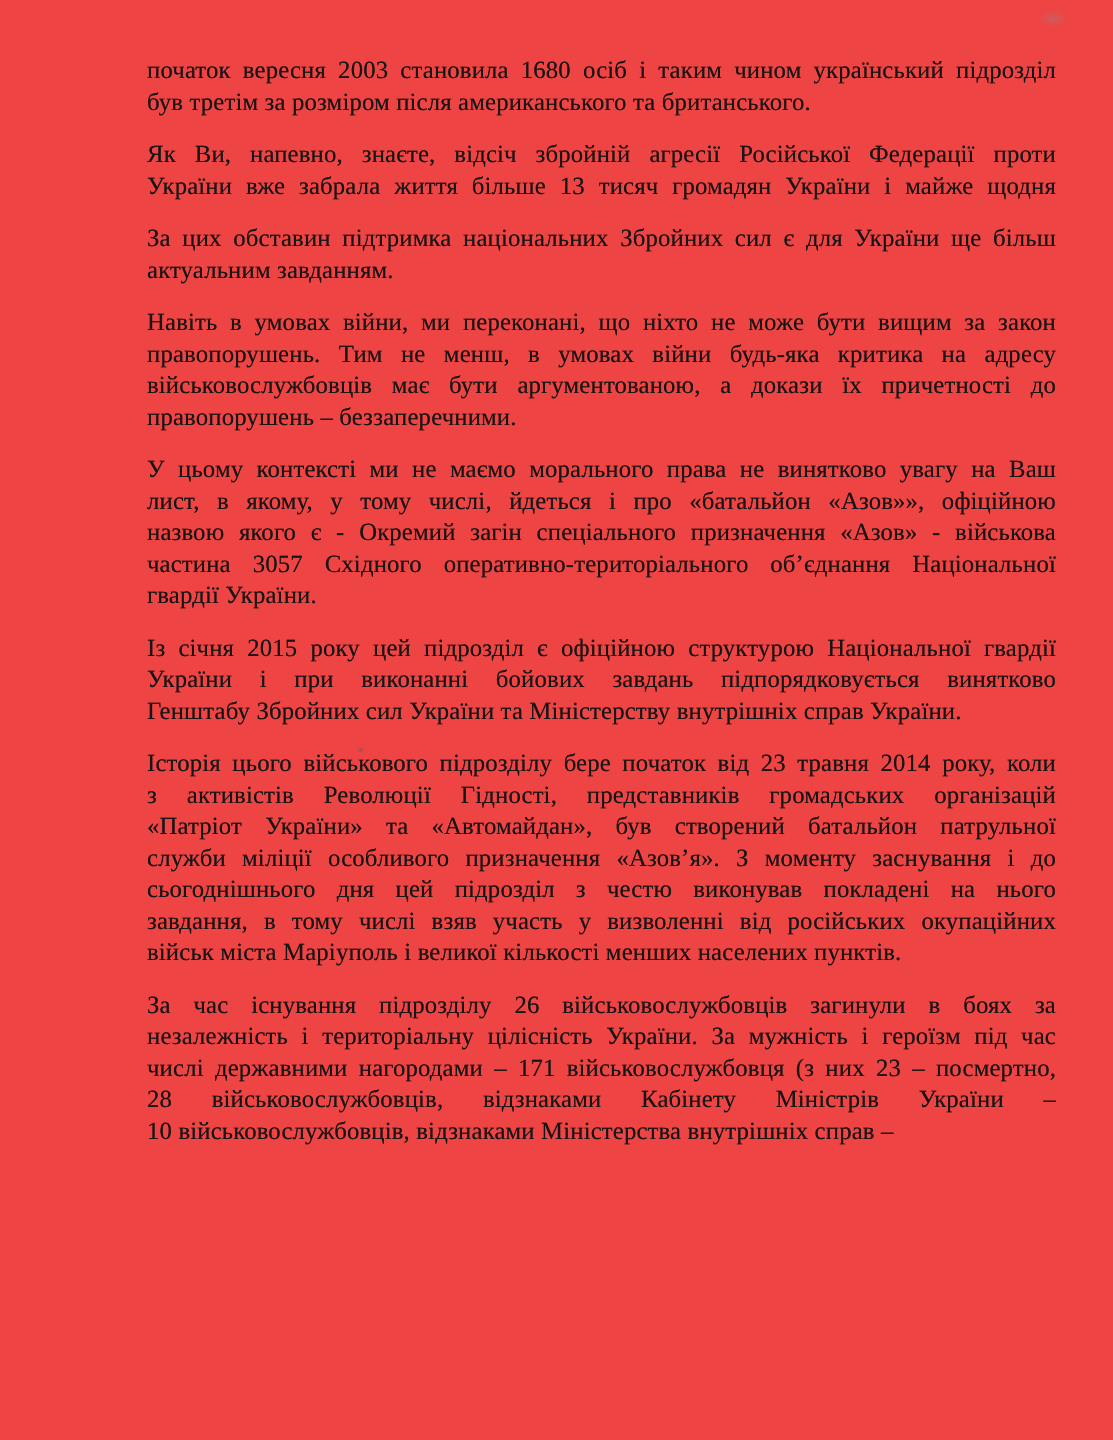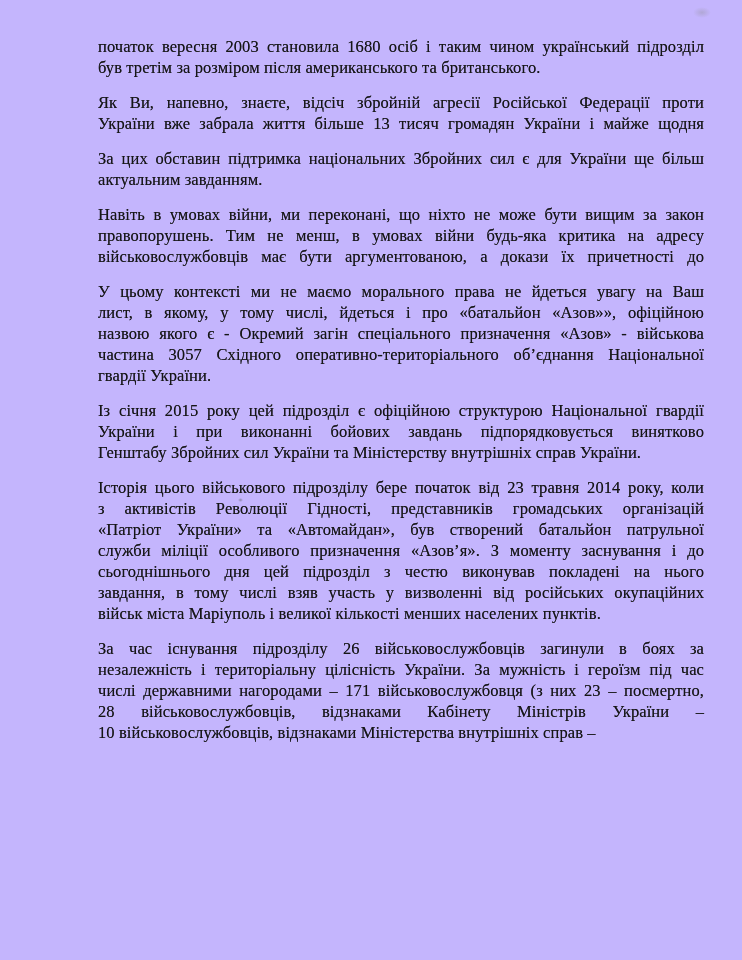--- a/index.html
+++ b/index.html
@@ -4,21 +4,21 @@
 <style>
   html, body {
     margin: 0;
     padding: 0;
     background: #ffffff;
   }
   .page {
     position: relative;
     width: 742px;
     height: 960px;
-    background: #c4b5fd;
+    background: #ef4444;
     overflow: hidden;
     font-family: "Liberation Serif", "DejaVu Serif", serif;
     color: #161616;
   }
   .textblock {
     position: absolute;
     left: 98px;
     top: 36px;
     width: 606px;
   }
@@ -72,23 +72,24 @@
         <div class="line">України вже забрала життя більше 13 тисяч громадян України і майже щодня</div>
       </div>
       <div class="para">
         <div class="line">За цих обставин підтримка національних Збройних сил є для України ще більш</div>
         <div class="line last">актуальним завданням.</div>
       </div>
       <div class="para">
         <div class="line">Навіть в умовах війни, ми переконані, що ніхто не може бути вищим за закон</div>
         <div class="line">правопорушень. Тим не менш, в умовах війни будь-яка критика на адресу</div>
         <div class="line">військовослужбовців має бути аргументованою, а докази їх причетності до</div>
+        <div class="line last">правопорушень – беззаперечними.</div>
       </div>
       <div class="para">
-        <div class="line">У цьому контексті ми не маємо морального права не йдеться увагу на Ваш</div>
+        <div class="line">У цьому контексті ми не маємо морального права не винятково увагу на Ваш</div>
         <div class="line">лист, в якому, у тому числі, йдеться і про «батальйон «Азов»», офіційною</div>
         <div class="line">назвою якого є - Окремий загін спеціального призначення «Азов» - військова</div>
         <div class="line">частина 3057 Східного оперативно-територіального об’єднання Національної</div>
         <div class="line last">гвардії України.</div>
       </div>
       <div class="para">
         <div class="line">Із січня 2015 року цей підрозділ є офіційною структурою Національної гвардії</div>
         <div class="line">України і при виконанні бойових завдань підпорядковується винятково</div>
         <div class="line last">Генштабу Збройних сил України та Міністерству внутрішніх справ України.</div>
       </div>

